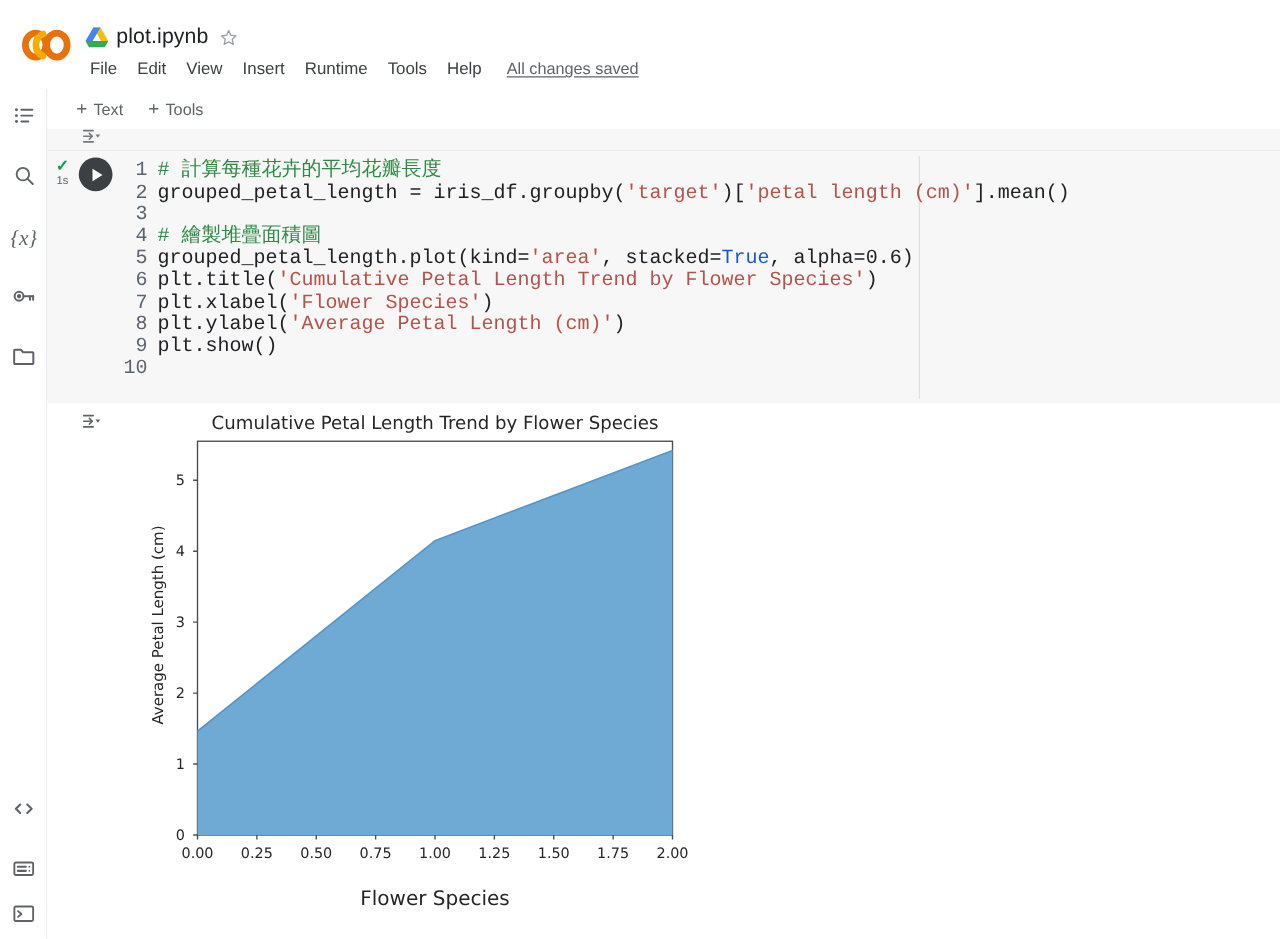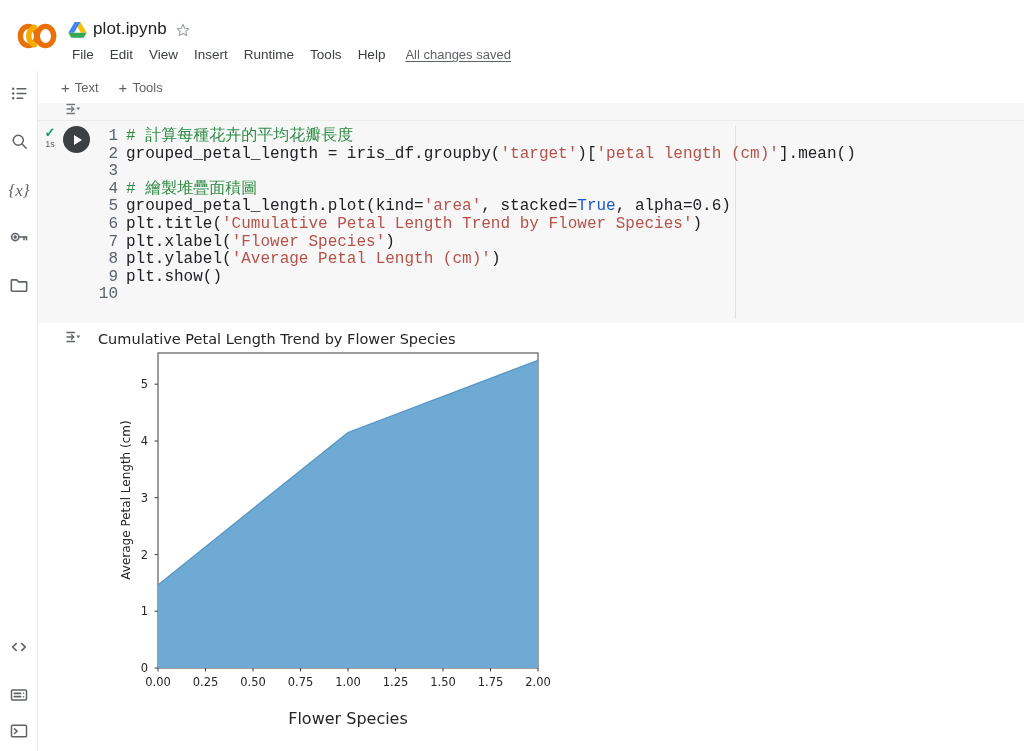--- a/index.html
+++ b/index.html
@@ -114,21 +114,21 @@
   .output-cell {
     position: absolute; left: 0; top: 220px; width: 986px; height: 428px; background: #fff;
   }
   .out-icon { position: absolute; left: 26px; top: 5px; color: #5f6368; cursor: pointer; }
   .figure {
     position: absolute; left: 60px; top: 0px; width: 500px; height: 400px; background: #fff;
   }
 
   
   .fig-title {
-    position: absolute; left: 0; top: 8px; width: 500px; 
+    position: absolute; left: 0; top: 8px; width: 500px; text-align: center;
     font-size: 14.5px; color: #262626; font-family: "DejaVu Sans", sans-serif;
   }
   .ylabel {
     position: absolute; left: -72px; top: 170px; width: 200px; text-align: center;
     font-size: 12px; color: #262626; font-family: "DejaVu Sans", sans-serif;
     transform: rotate(-90deg); transform-origin: center;
   }
   .xlabel {
     position: absolute; left: 0; top: 386px; width: 500px; text-align: center;
     font-size: 16px; color: #262626; font-family: "DejaVu Sans", sans-serif;

